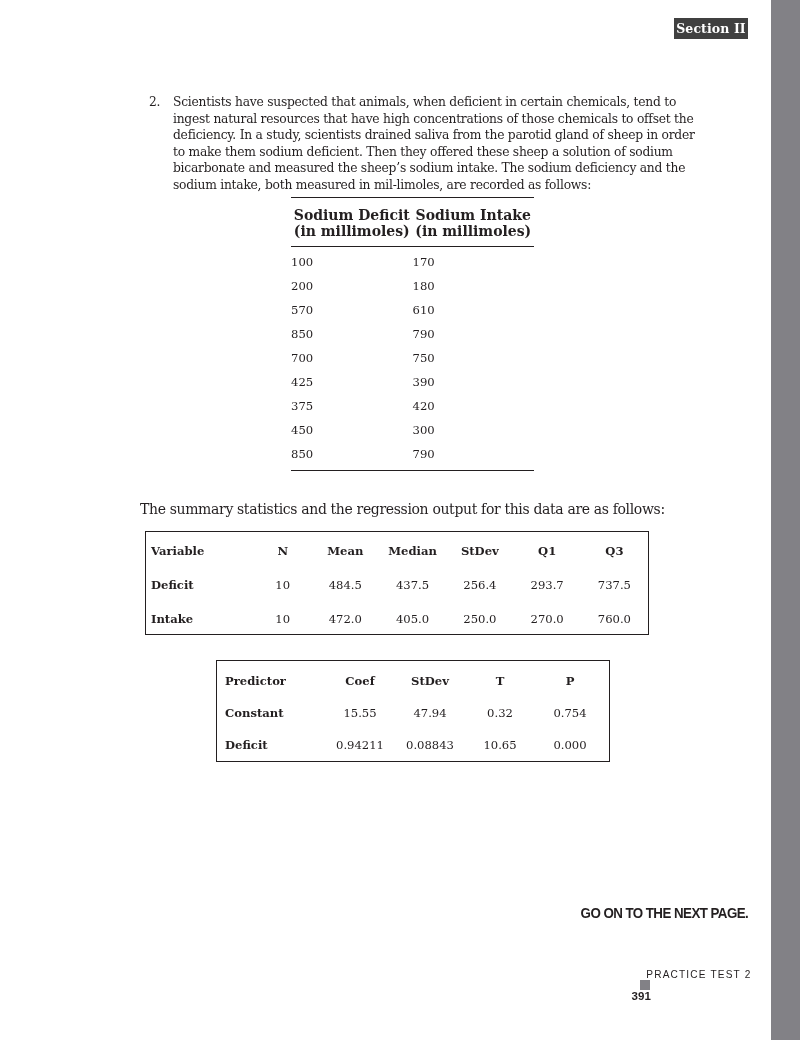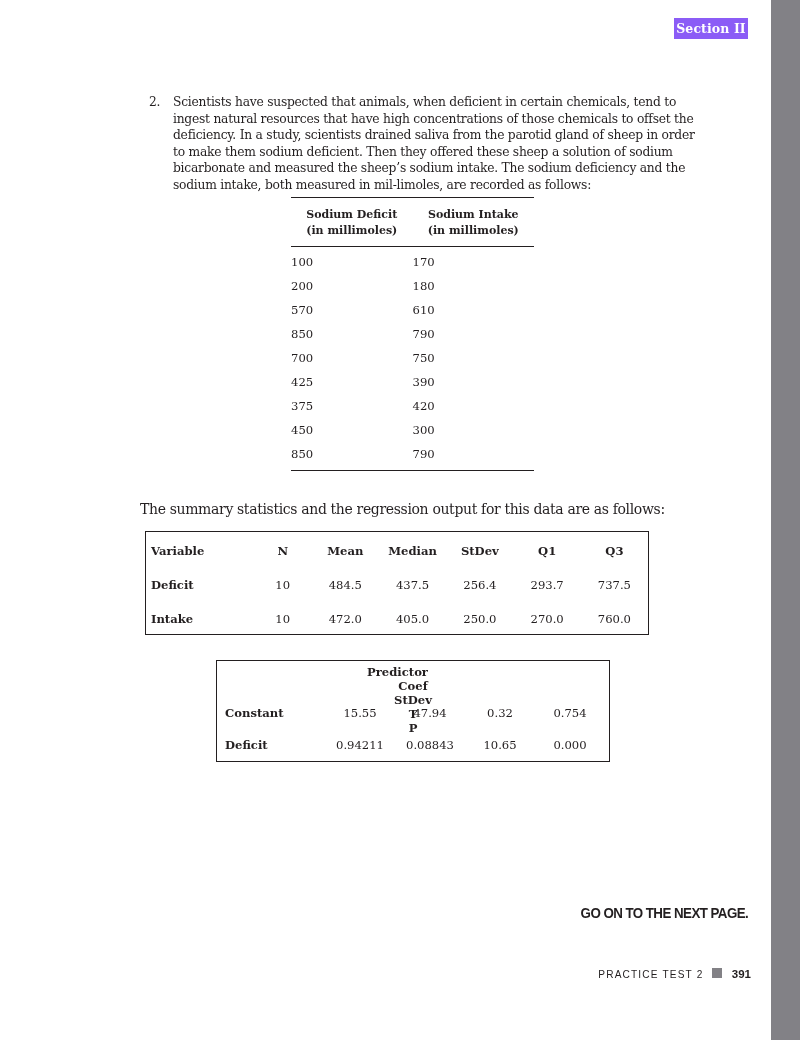--- a/index.html
+++ b/index.html
@@ -7,39 +7,39 @@
     width: 800px; height: 1040px; position: relative; overflow: hidden;
     background: #ffffff; color: #231f20;
     font-family: "DejaVu Serif", serif;
   }
   .sidebar {
     position: absolute; left: 771px; top: 0; width: 29px; height: 1040px;
     background: #828186;
   }
   .section-tag {
     position: absolute; left: 674px; top: 18px; width: 74px; height: 21px;
-    background: #8b5cf6; color: #fff;
+    background: #404040; color: #fff;
     font-family: "DejaVu Serif", serif; font-size: 12.5px; font-weight: bold;
     line-height: 21px; text-align: center; letter-spacing: 0.1px;
   }
   .question {
     position: absolute; left: 149px; top: 94px; width: 554px;
     font-size: 12.3px; line-height: 16.6px; letter-spacing: -0.25px;
   }
   .q-num { position: absolute; left: 0; top: 0; }
   .q-text { margin-left: 24px; }
 
   .data-table {
     position: absolute; left: 291px; top: 197px; width: 243px;
     border-top: 1.6px solid #231f20; border-bottom: 1.6px solid #231f20;
   }
   .dt-head {
     display: flex; border-bottom: 1.4px solid #231f20;
     padding: 9px 0 7px 0;
-    font-size: 11px; font-weight: bold; line-height: 16px; text-align: center;
+    font-size: 14px; font-weight: bold; line-height: 16px; text-align: center;
   }
   .dt-head div { flex: 1; }
   .dt-body { padding: 3px 0 4px 0; }
   .dt-row { display: flex; height: 24px; line-height: 24px; font-size: 11.6px; text-align: left; }
   .dt-row div { flex: 1; }
 
   .summary-intro {
     position: absolute; left: 140px; top: 501px;
     font-size: 14px; letter-spacing: -0.35px;
   }
@@ -54,35 +54,35 @@
   .st-cell.label { text-align: left; padding-left: 5px; width: 110px; font-weight: bold; }
   .st-cell.n { width: 62px; }
   .st-cell.c { width: 72px; }
   .st-head .st-cell { font-weight: bold; }
 
   .reg-table {
     position: absolute; left: 216px; top: 660px; width: 394px; height: 102px;
     border: 1.4px solid #231f20; box-sizing: border-box;
   }
   .rg-row { display: flex; height: 32px; align-items: center; font-size: 11.6px; }
-  .rg-row:first-child { margin-top: 4px; flex-direction: column; }
+  .rg-row:first-child { margin-top: 4px; }
   .rg-cell { text-align: center; }
   .rg-cell.label { text-align: left; padding-left: 8px; width: 100px; font-weight: bold; }
   .rg-cell.c { width: 70px; }
   .rg-head .rg-cell { font-weight: bold; }
 
   .go-on {
     position: absolute; right: 52px; top: 905px;
     font-family: "Liberation Sans", sans-serif; font-weight: bold; font-size: 14.5px;
     letter-spacing: -0.6px; transform: scaleX(0.92); transform-origin: right center;
     color: #231f20;
   }
   .footer {
     position: absolute; right: 49px; top: 968px; display: flex; align-items: flex-start;
-    font-family: "Liberation Sans", sans-serif; font-size: 11.5px; color: #231f20;
+    font-family: "Liberation Sans", sans-serif; font-size: 11.5px; color: #231f20; flex-direction: column;
   }
   .footer .ft-label { letter-spacing: 1.3px; transform: scaleX(0.88); transform-origin: right center; }
   .footer .ft-square { width: 10px; height: 10px; background: #828186; margin: 0 10px 0 8px; }
   .footer .ft-page { font-weight: bold; }
 </style>
 </head>
 <body>
 
 <div class="sidebar"></div>
 <div class="section-tag">Section II</div>

